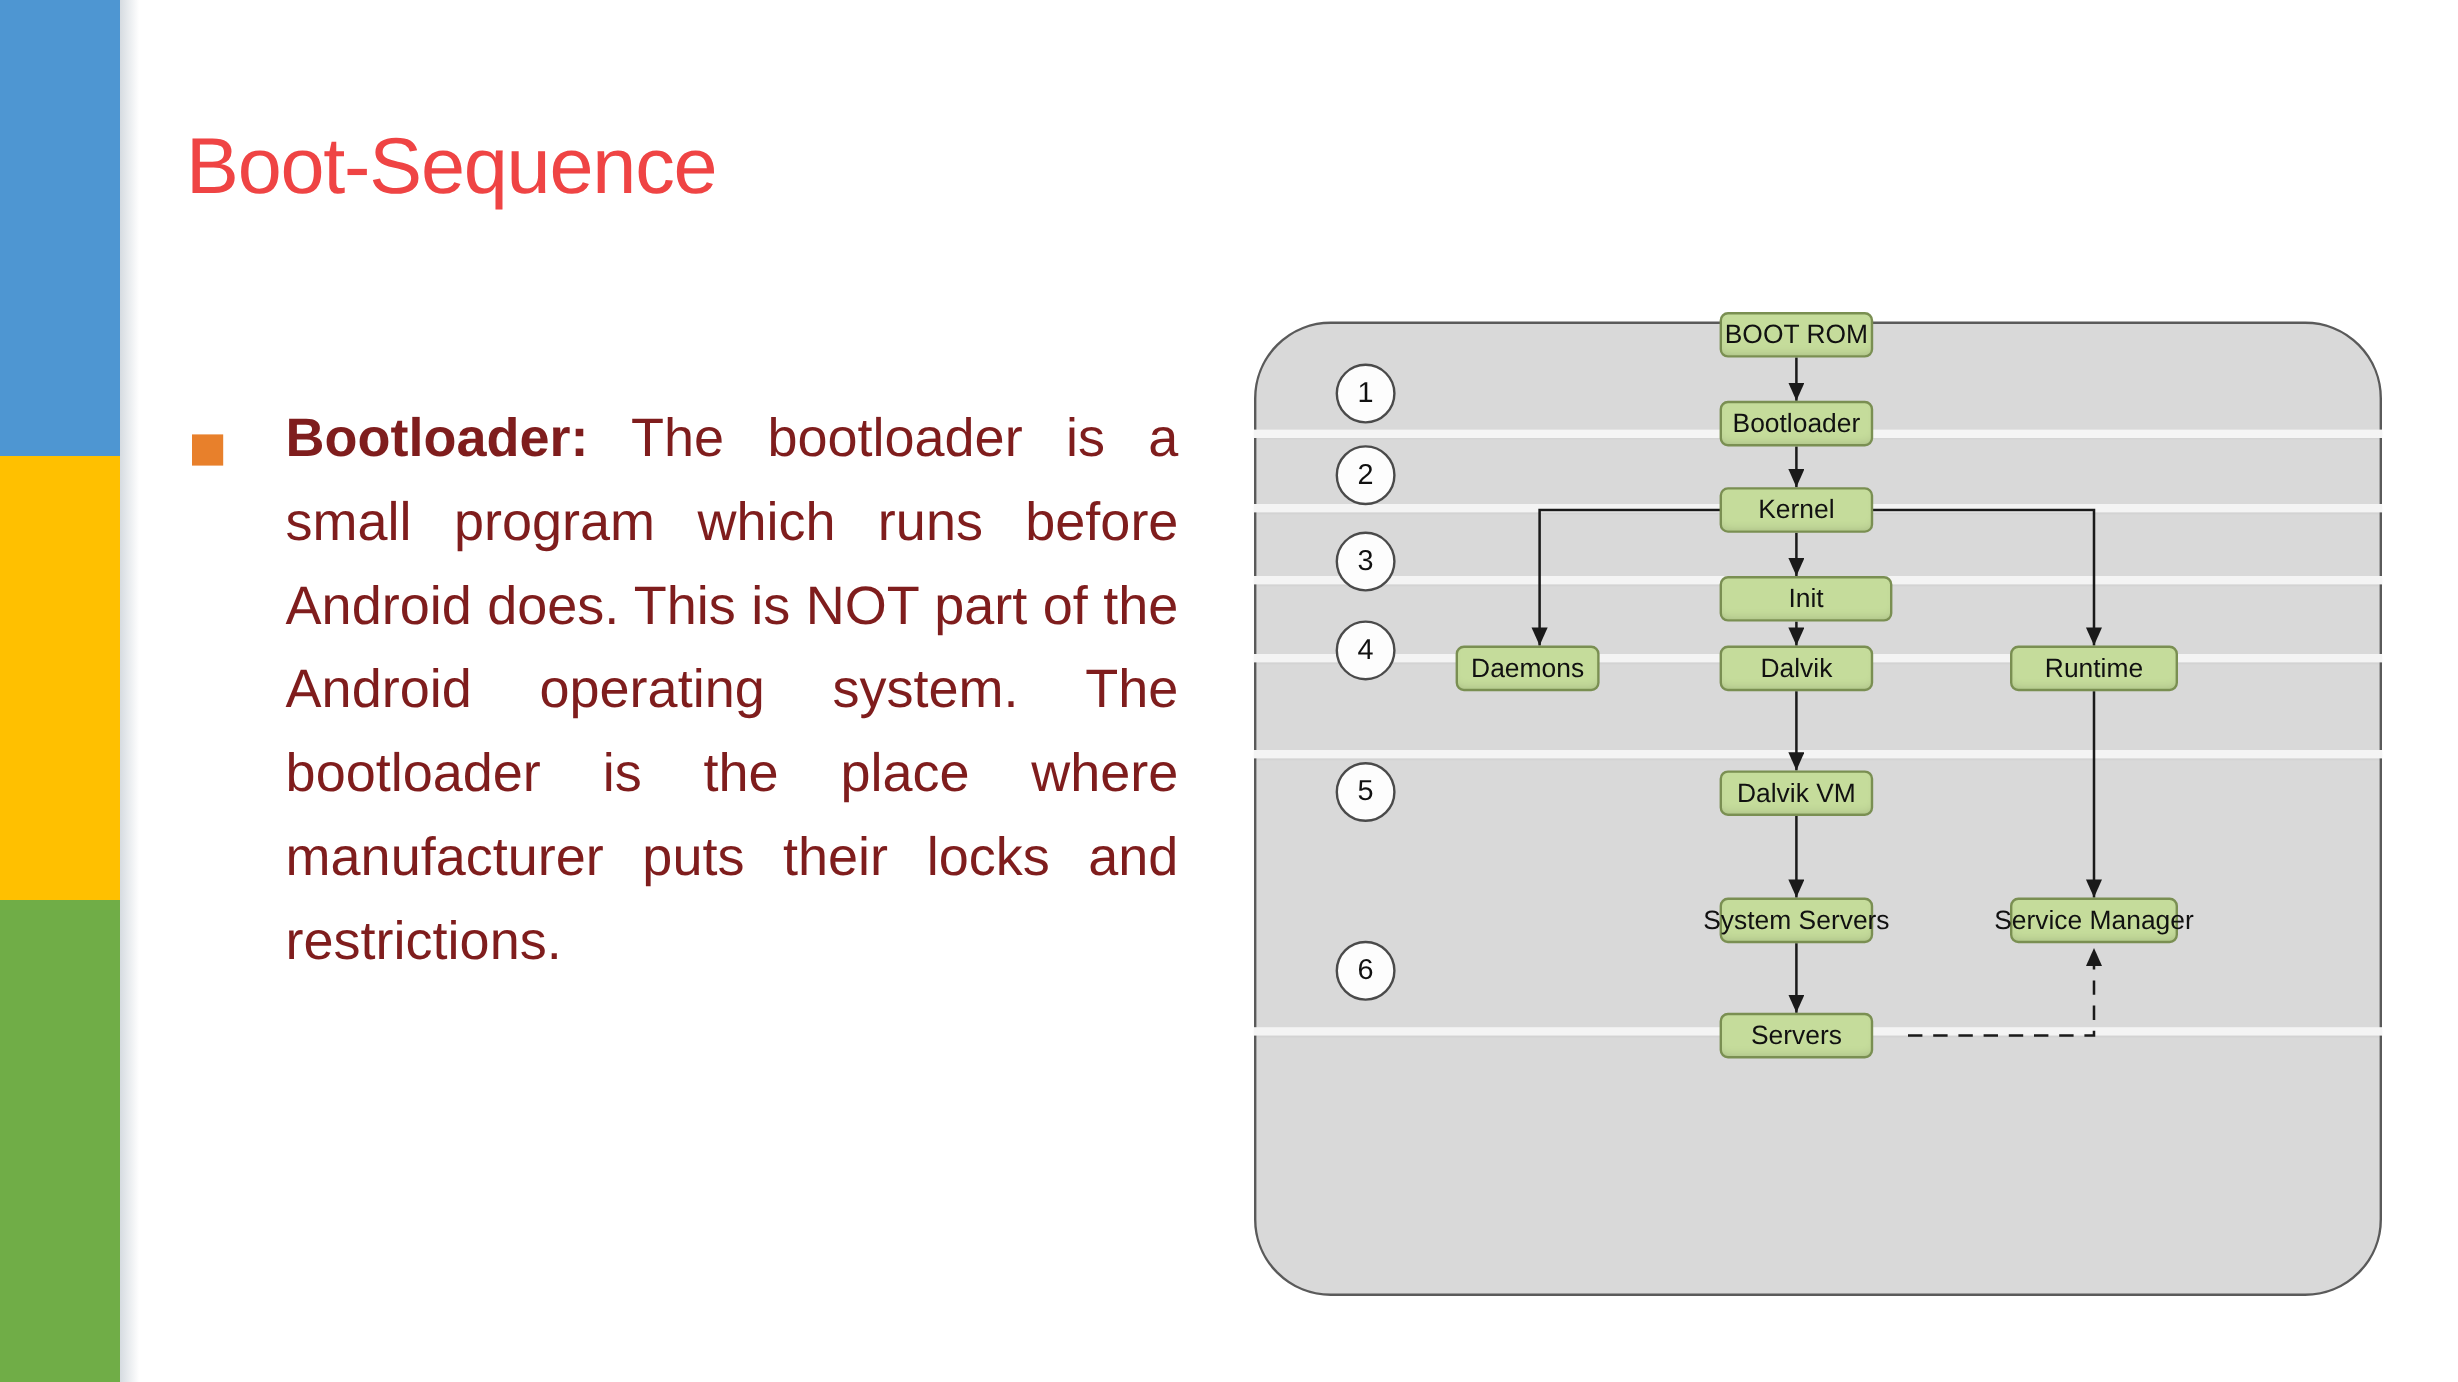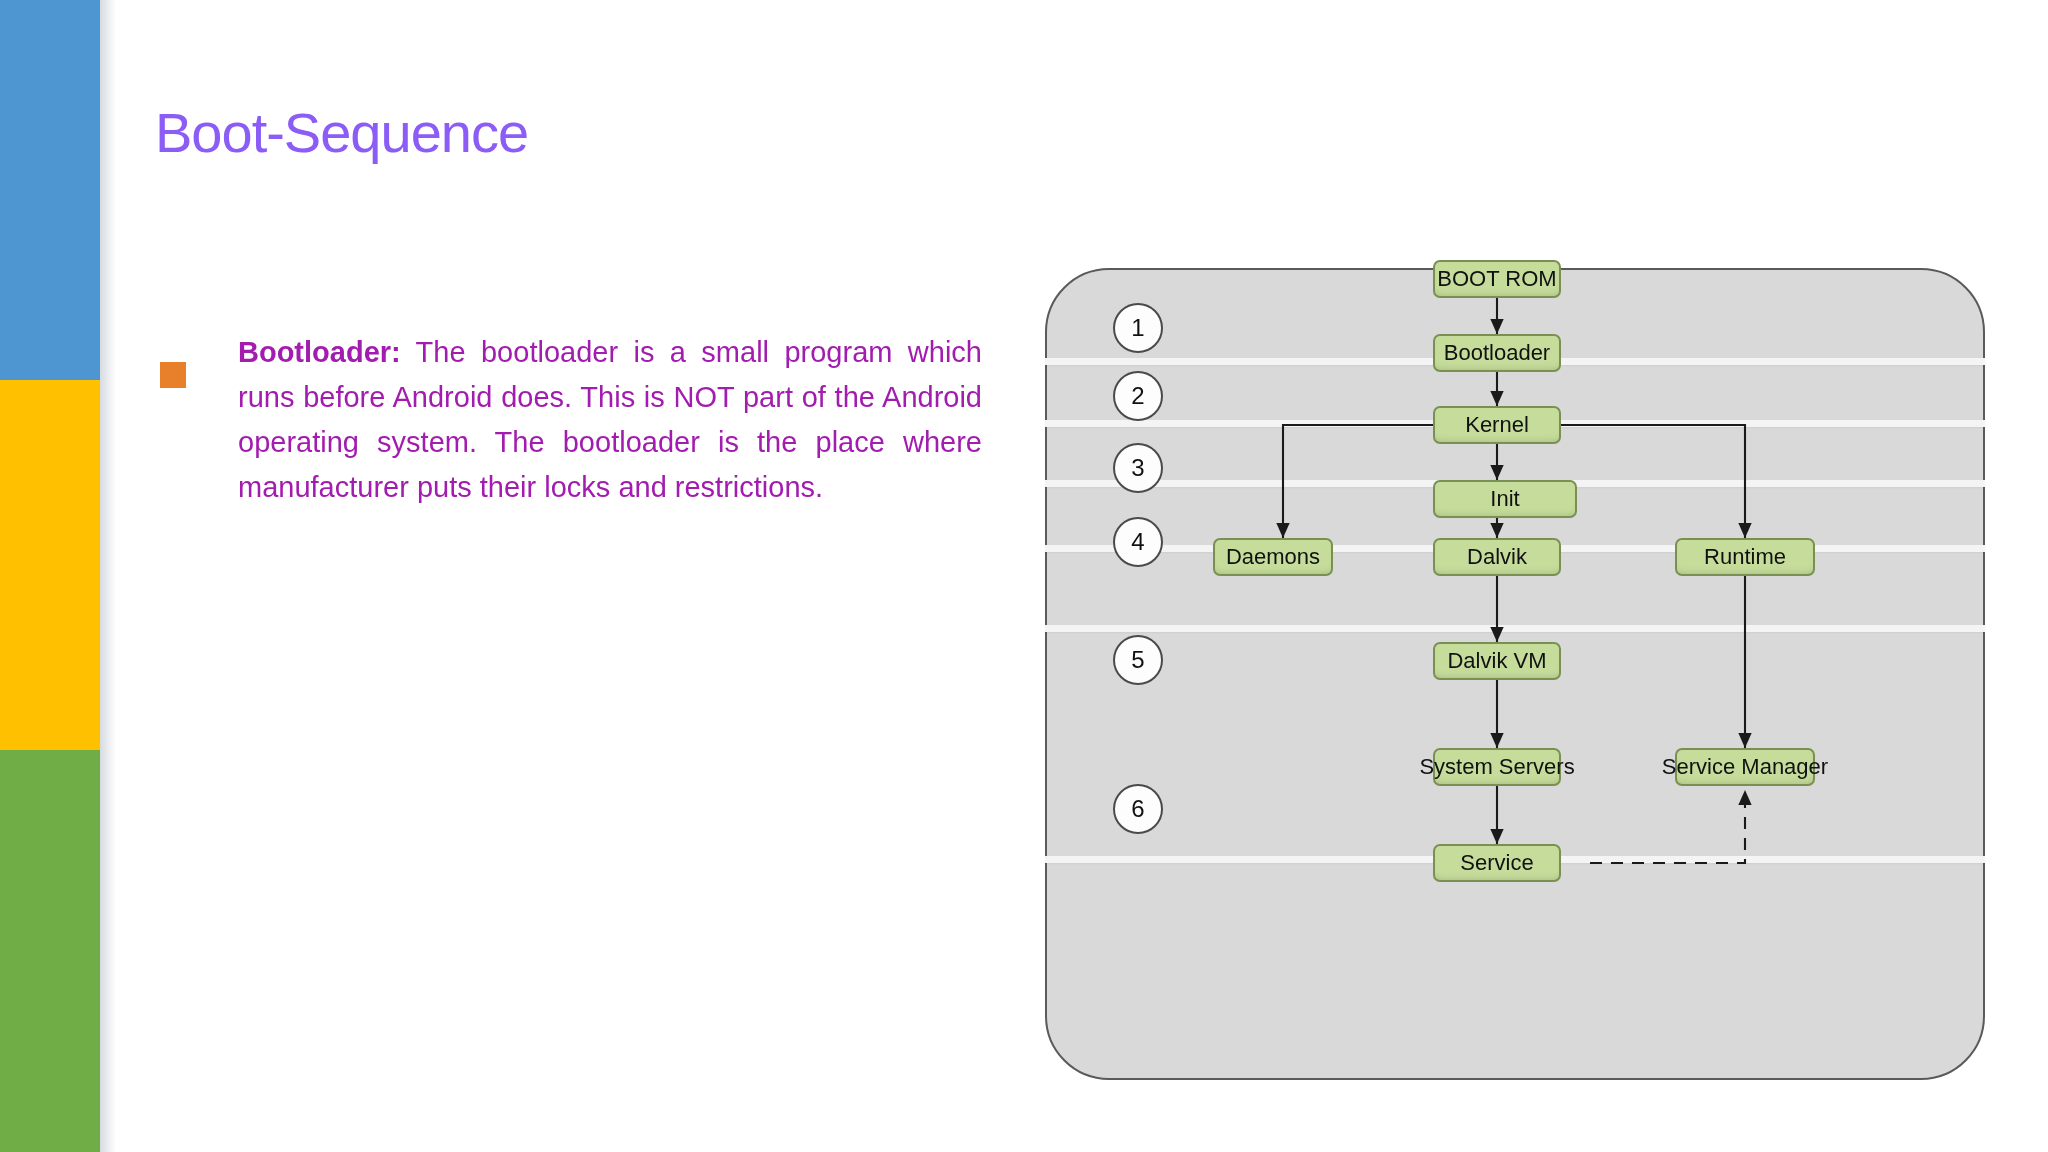--- a/index.html
+++ b/index.html
@@ -36,23 +36,23 @@
     width: 16px;
     height: 1152px;
     background: linear-gradient(to right, rgba(180,190,200,0.55), rgba(255,255,255,0));
   }
 
   
   #title {
     position: absolute;
     left: 155px;
     top: 104px;
-    font-size: 56px;
+    font-size: 66px;
     line-height: 1.05;
-    color: #8b5cf6;
+    color: #ef4444;
     letter-spacing: -1px;
     font-weight: 400;
     white-space: nowrap;
   }
 
   
   #body-block {
     position: absolute;
     left: 152px;
     top: 330px;
@@ -62,23 +62,23 @@
     position: absolute;
     left: 8px;
     top: 32px;
     width: 26px;
     height: 26px;
     background: #E8802B;
   }
   #body-para {
     margin: 0;
     padding-left: 86px;
-    font-size: 29px;
+    font-size: 45px;
     line-height: 1.55;
-    color: #a21caf;
+    color: #7f1d1d;
     text-align: justify;
     text-justify: inter-word;
   }
   #body-para .lead { font-weight: bold; }
 
   
   #diagram {
     position: absolute;
     left: 1045px;
     top: 268px;
@@ -211,17 +211,17 @@
     <div class="node" style="left:388px; top:-8px;  width:128px">BOOT ROM</div>
     <div class="node" style="left:388px; top:66px;  width:128px">Bootloader</div>
     <div class="node" style="left:388px; top:138px; width:128px">Kernel</div>
     <div class="node" style="left:388px; top:212px; width:144px">Init</div>
     <div class="node" style="left:168px; top:270px; width:120px">Daemons</div>
     <div class="node" style="left:388px; top:270px; width:128px">Dalvik</div>
     <div class="node" style="left:630px; top:270px; width:140px">Runtime</div>
     <div class="node" style="left:388px; top:374px; width:128px">Dalvik VM</div>
     <div class="node" style="left:388px; top:480px; width:128px">System Servers</div>
     <div class="node" style="left:630px; top:480px; width:140px">Service Manager</div>
-    <div class="node" style="left:388px; top:576px; width:128px">Service</div>
+    <div class="node" style="left:388px; top:576px; width:128px">Servers</div>
 
   </div>
 
 </div>
 
 </body></html>

